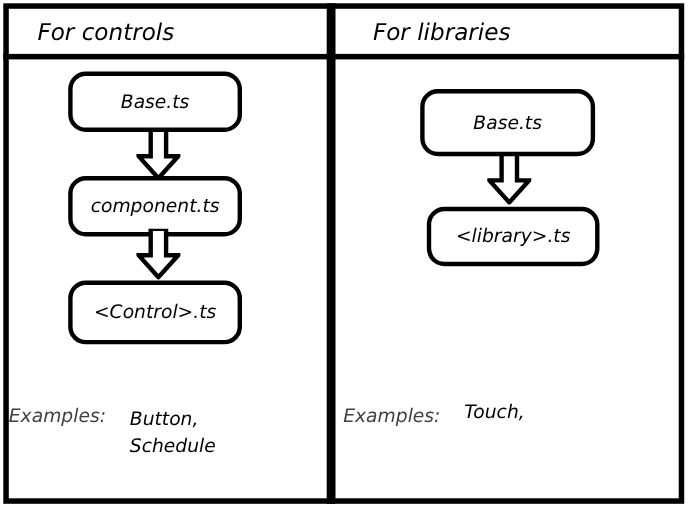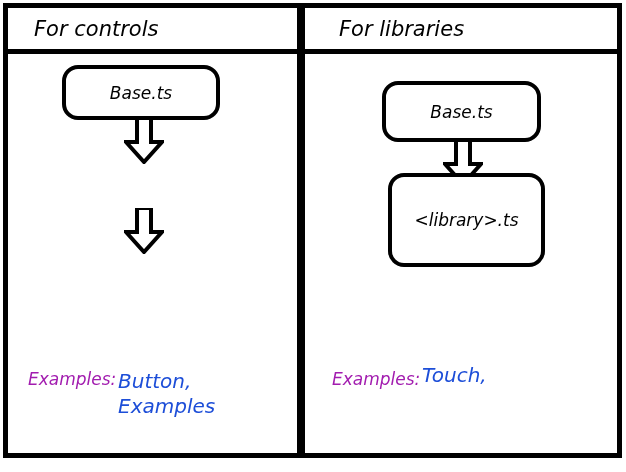--- a/index.html
+++ b/index.html
@@ -62,31 +62,30 @@
     color: #000000;
     white-space: nowrap;
     letter-spacing: 0px;
   }
 
   .examples-label {
     position: absolute;
     font-family: "DejaVu Sans", sans-serif;
     font-style: italic;
     font-size: 17px;
-    color: #a21caf;
+    color: #404040;
     white-space: nowrap;
-    padding-left: 20px;
   }
 
   .examples-list {
     position: absolute;
     font-family: "DejaVu Sans", sans-serif;
     font-style: italic;
-    font-size: 20px;
-    color: #1d4ed8;
+    font-size: 17px;
+    color: #000000;
     line-height: 25px;
     white-space: nowrap;
   }
 
   
   .node {
     position: absolute;
     box-sizing: border-box;
     background: #ffffff;
     border: 4px solid #000000;
@@ -125,48 +124,54 @@
   <div class="node" style="left:62px; top:65px; width:158px; height:55px;">
     <span class="node-label">Base.ts</span>
   </div>
 
   <div class="block-arrow" style="left:124px; top:118px;">
     <svg width="40" height="46" viewBox="0 0 40 46">
       <polygon points="13,0 27,0 27,24 38,24 20,44 2,24 13,24" fill="#ffffff" stroke="#000000" stroke-width="4" stroke-linejoin="miter"></polygon>
     </svg>
   </div>
 
+  <div class="node" style="left:62px; top:160px; width:158px; height:55px;">
+    <span class="node-label">component.ts</span>
+  </div>
 
   <div class="block-arrow" style="left:124px; top:208px;">
     <svg width="40" height="46" viewBox="0 0 40 46">
       <polygon points="13,0 27,0 27,24 38,24 20,44 2,24 13,24" fill="#ffffff" stroke="#000000" stroke-width="4" stroke-linejoin="miter"></polygon>
     </svg>
   </div>
 
+  <div class="node" style="left:62px; top:255px; width:158px; height:58px;">
+    <span class="node-label">&lt;Control&gt;.ts</span>
+  </div>
 
   <div class="examples-label" style="left:8px; top:369px;">Examples:</div>
 
   <div class="examples-list" style="left:118px; top:369px;">
     <div>Button,</div>
-    <div>Examples</div>
+    <div>Schedule</div>
   </div>
 
   <div class="hdr-label" style="left:339px; top:17px;">For libraries</div>
 
   <div class="node" style="left:382px; top:81px; width:159px; height:61px;">
     <span class="node-label">Base.ts</span>
   </div>
 
   <div class="block-arrow" style="left:443px; top:140px;">
     <svg width="40" height="46" viewBox="0 0 40 46">
       <polygon points="13,0 27,0 27,24 38,24 20,44 2,24 13,24" fill="#ffffff" stroke="#000000" stroke-width="4" stroke-linejoin="miter"></polygon>
     </svg>
   </div>
 
-  <div class="node" style="left:388px; top:173px; width:157px; height:94px;">
+  <div class="node" style="left:388px; top:188px; width:157px; height:54px;">
     <span class="node-label">&lt;library&gt;.ts</span>
   </div>
 
   <div class="examples-label" style="left:312px; top:369px;">Examples:</div>
 
   <div class="examples-list" style="left:422px; top:363px;">
     <div>Touch,</div>
   </div>
 
 </div>

